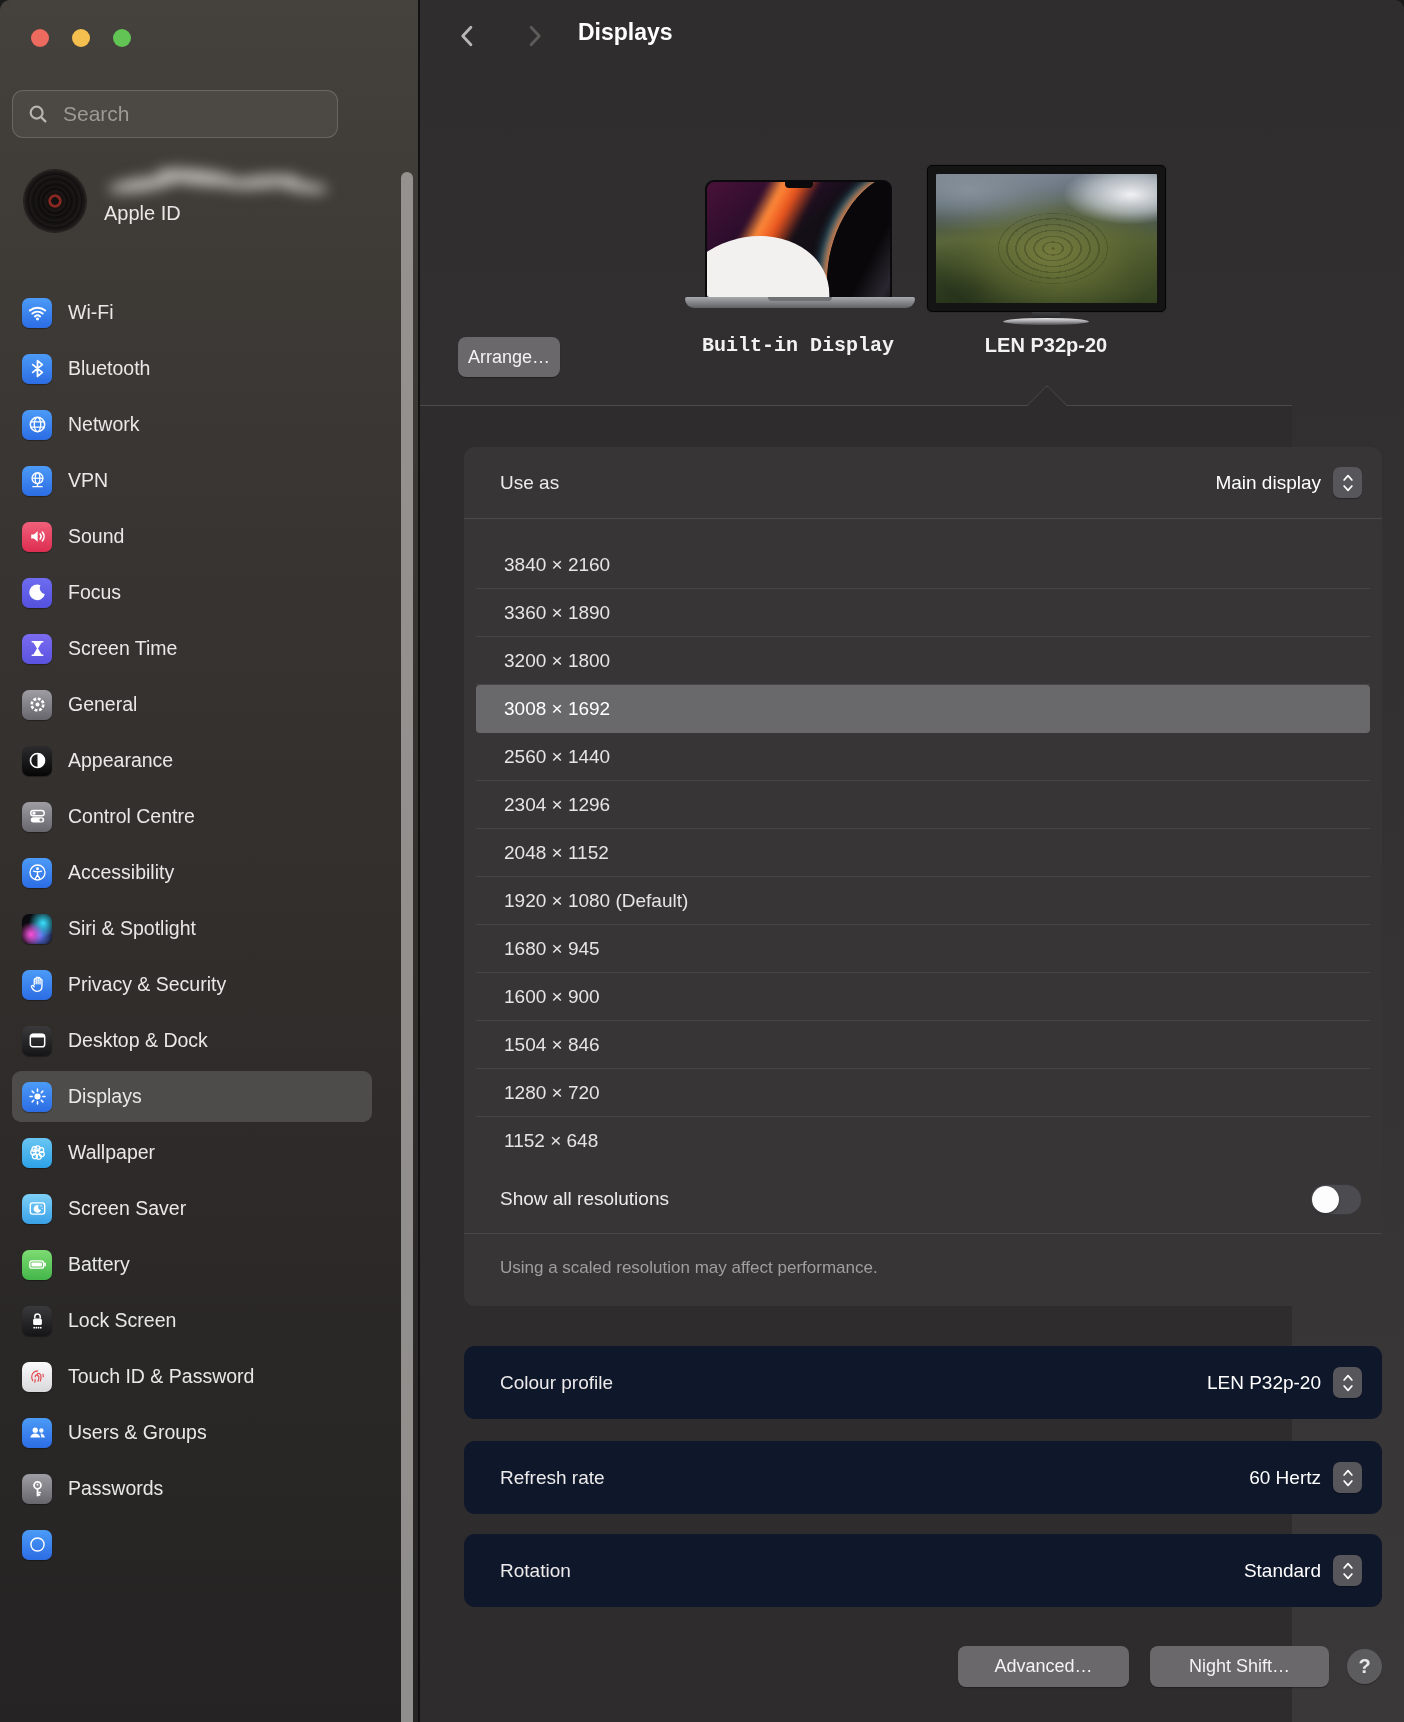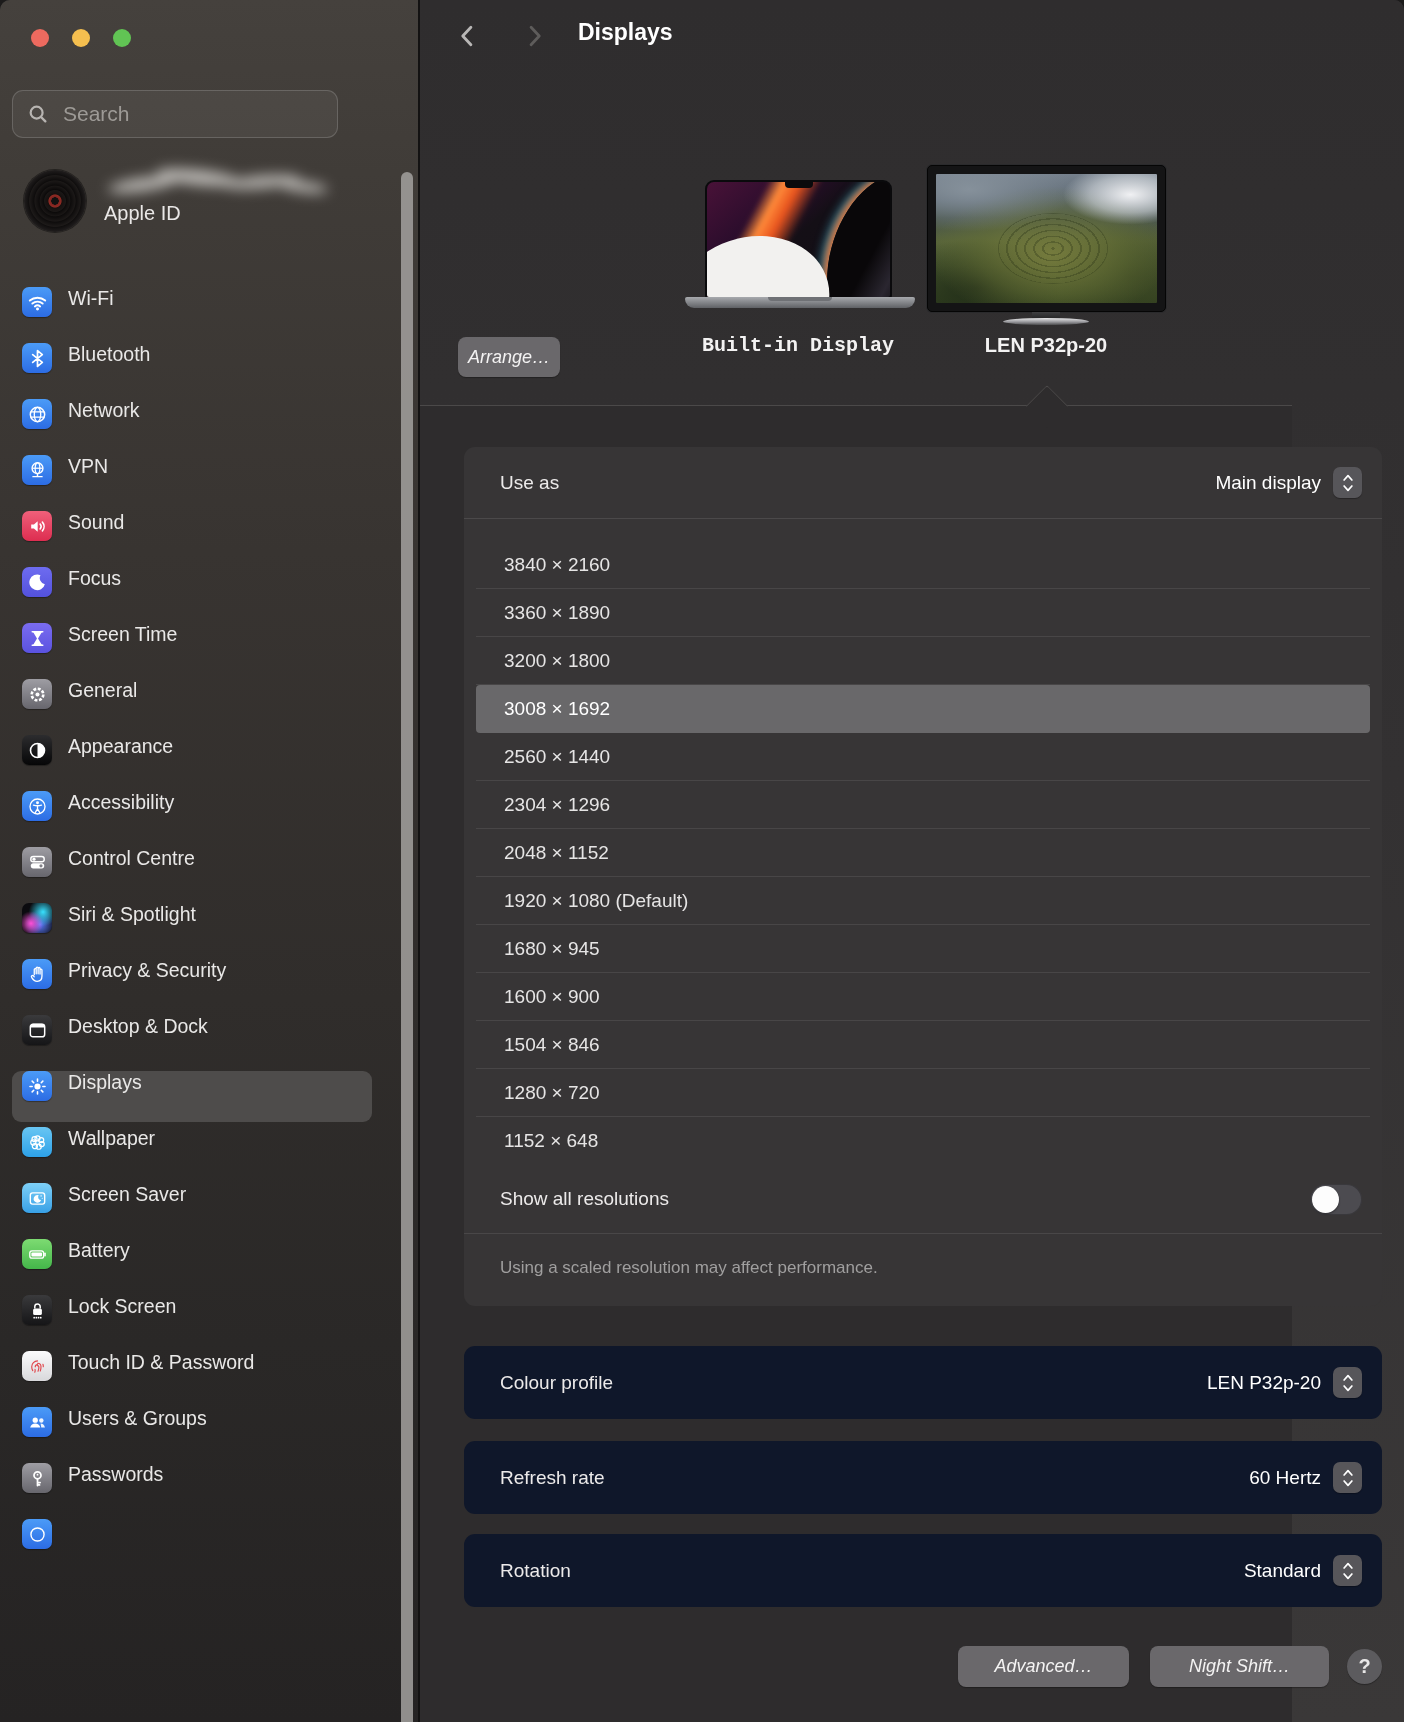--- a/index.html
+++ b/index.html
@@ -26,21 +26,21 @@
   .appleid .who{margin-left:18px;position:relative;height:62px;flex:1;}
   .redact{position:absolute;left:0;top:-8px;width:230px;height:42px;filter:blur(7px);opacity:.75;}
   .redact i{position:absolute;background:#e8e6e2;border-radius:50%;}
   .redact i:nth-child(1){left:4px;top:16px;width:70px;height:13px;transform:rotate(-8deg);}
   .redact i:nth-child(2){left:52px;top:8px;width:84px;height:15px;transform:rotate(6deg);}
   .redact i:nth-child(3){left:120px;top:14px;width:76px;height:12px;transform:rotate(-5deg);}
   .redact i:nth-child(4){left:176px;top:20px;width:48px;height:10px;transform:rotate(7deg);}
   .appleid-label{position:absolute;left:0;top:32px;color:#e9e7e6;font-size:20px;}
 
   .nav{position:absolute;left:12px;top:287px;width:360px;}
-  .nav .item{display:flex;height:51px;margin-bottom:5px;border-radius:9px;padding-left:10px;}
+  .nav .item{display:flex;align-items:center;height:51px;margin-bottom:5px;border-radius:9px;padding-left:10px;}
   .nav .item.selected{background:#4e4c4b;}
   .nav .ic{width:30px;height:30px;border-radius:7px;flex:none;display:flex;align-items:center;justify-content:center;box-shadow:0 1px 1px rgba(0,0,0,.35);}
   .nav .ic svg{width:21px;height:21px;display:block;}
   .nav .lbl{margin-left:16px;color:#e9e8e7;font-size:19.5px;white-space:nowrap;}
 
   .sb-scroll{position:absolute;right:5px;top:172px;width:12px;height:1560px;border-radius:6px;background:#a3a19f;opacity:.85;}
   .v-divider{position:absolute;left:418px;top:0;width:2px;height:1722px;background:#131212;}
 
   
   .main{position:absolute;left:420px;top:0;width:984px;height:1722px;
@@ -75,21 +75,21 @@
   .mon-rings{position:absolute;left:28%;top:30%;width:50%;height:55%;border-radius:50%;opacity:.5;
     background:repeating-radial-gradient(ellipse at 50% 50%, rgba(30,40,15,.55) 0 2px, rgba(0,0,0,0) 2px 9px);}
   .mon-neck{position:absolute;left:612px;top:312px;width:28px;height:7px;background:linear-gradient(180deg,#3f3f41,#242425);}
   .mon-base{position:absolute;left:583px;top:318px;width:86px;height:7px;border-radius:50%;
     background:linear-gradient(180deg,#e8e8ea 0%,#9a9a9e 55%,#4c4c4e 100%);}
 
   .thumb-label{position:absolute;top:334px;color:#f3f2f2;font-size:20px;font-weight:700;text-align:center;}
   .tl-builtin{left:258px;width:240px;font-family:Liberation Mono, monospace;}
   .tl-external{left:506px;width:240px;}
 
-  .btn{background:#6a686b;color:#f4f3f3;border:none;border-radius:8px;font-size:18px;display:flex;align-items:center;justify-content:center;box-shadow:0 1px 1px rgba(0,0,0,.3);font-style:italic;}
+  .btn{background:#6a686b;color:#f4f3f3;border:none;border-radius:8px;font-size:18px;display:flex;align-items:center;justify-content:center;box-shadow:0 1px 1px rgba(0,0,0,.3);}
   .arrange-btn{position:absolute;left:38px;top:337px;width:102px;height:40px;}
 
   
   .content{position:absolute;left:0;top:405px;width:872px;height:1317px;background:#2e2c2d;border-top:1px solid #4b4949;}
   .pointer{position:absolute;left:612px;top:-15px;width:30px;height:30px;background:#2e2c2d;transform:rotate(45deg);
     border-top:1px solid #4b4949;border-left:1px solid #4b4949;border-radius:3px 0 0 0;}
 
   .panel{position:absolute;left:44px;top:41px;width:918px;background:#373536;border-radius:11px;}
   .prow{display:flex;align-items:center;justify-content:space-between;padding:0 20px 0 36px;}
   .row-useas{height:72px;border-bottom:1px solid rgba(255,255,255,.10);}
@@ -242,40 +242,40 @@
           <span class="ic" style="background: linear-gradient(rgb(44, 44, 46), rgb(6, 6, 7));">
             <svg viewBox="0 0 24 24" fill="none" xmlns="http://www.w3.org/2000/svg">
               <circle cx="12" cy="12" r="8" stroke="#fff" stroke-width="1.8"></circle>
               <path d="M12 4a8 8 0 0 1 0 16z" fill="#fff"></path>
             </svg>
           </span>
           <span class="lbl">Appearance</span>
         </div>
 
         <div class="item">
-          <span class="ic" style="background: linear-gradient(rgb(75, 155, 247), rgb(44, 108, 228));">
-            <svg viewBox="0 0 24 24" fill="none" xmlns="http://www.w3.org/2000/svg">
-              <circle cx="12" cy="12" r="8.6" stroke="#fff" stroke-width="1.5"></circle>
-              <circle cx="12" cy="7.8" r="1.7" fill="#fff"></circle>
-              <path d="M7.4 10.4c3.1 1 6.1 1 9.2 0M12 11.3v3.5M12 14.8l-2.6 4.2M12 14.8l2.6 4.2" stroke="#fff" stroke-width="1.5" stroke-linecap="round"></path>
-            </svg>
-          </span>
-          <span class="lbl">Accessibility</span>
-        </div>
-
-        <div class="item">
           <span class="ic" style="background: linear-gradient(rgb(158, 157, 163), rgb(103, 102, 109));">
             <svg viewBox="0 0 24 24" fill="none" xmlns="http://www.w3.org/2000/svg">
               <rect x="4.3" y="5.2" width="15.4" height="5.9" rx="2.95" stroke="#fff" stroke-width="1.6"></rect>
               <circle cx="8" cy="8.15" r="1.8" fill="#fff"></circle>
               <rect x="4.3" y="12.9" width="15.4" height="5.9" rx="2.95" fill="#fff"></rect>
               <circle cx="16" cy="15.85" r="1.8" fill="#828187"></circle>
             </svg>
           </span>
           <span class="lbl">Control Centre</span>
+        </div>
+
+        <div class="item">
+          <span class="ic" style="background: linear-gradient(rgb(75, 155, 247), rgb(44, 108, 228));">
+            <svg viewBox="0 0 24 24" fill="none" xmlns="http://www.w3.org/2000/svg">
+              <circle cx="12" cy="12" r="8.6" stroke="#fff" stroke-width="1.5"></circle>
+              <circle cx="12" cy="7.8" r="1.7" fill="#fff"></circle>
+              <path d="M7.4 10.4c3.1 1 6.1 1 9.2 0M12 11.3v3.5M12 14.8l-2.6 4.2M12 14.8l2.6 4.2" stroke="#fff" stroke-width="1.5" stroke-linecap="round"></path>
+            </svg>
+          </span>
+          <span class="lbl">Accessibility</span>
         </div>
 
         <div class="item">
           <span class="ic" style="background: radial-gradient(circle at 30% 68%, rgb(255, 79, 216) 0%, rgba(255, 79, 216, 0) 42%), radial-gradient(circle at 70% 30%, rgb(56, 225, 255) 0%, rgba(56, 225, 255, 0) 48%), radial-gradient(circle at 60% 72%, rgb(90, 123, 255) 0%, rgba(90, 123, 255, 0) 55%), rgb(11, 11, 15);"></span>
           <span class="lbl">Siri &amp; Spotlight</span>
         </div>
 
         <div class="item">
           <span class="ic" style="background: linear-gradient(rgb(75, 155, 247), rgb(44, 108, 228));">
             <svg viewBox="0 0 24 24" fill="none" xmlns="http://www.w3.org/2000/svg">

